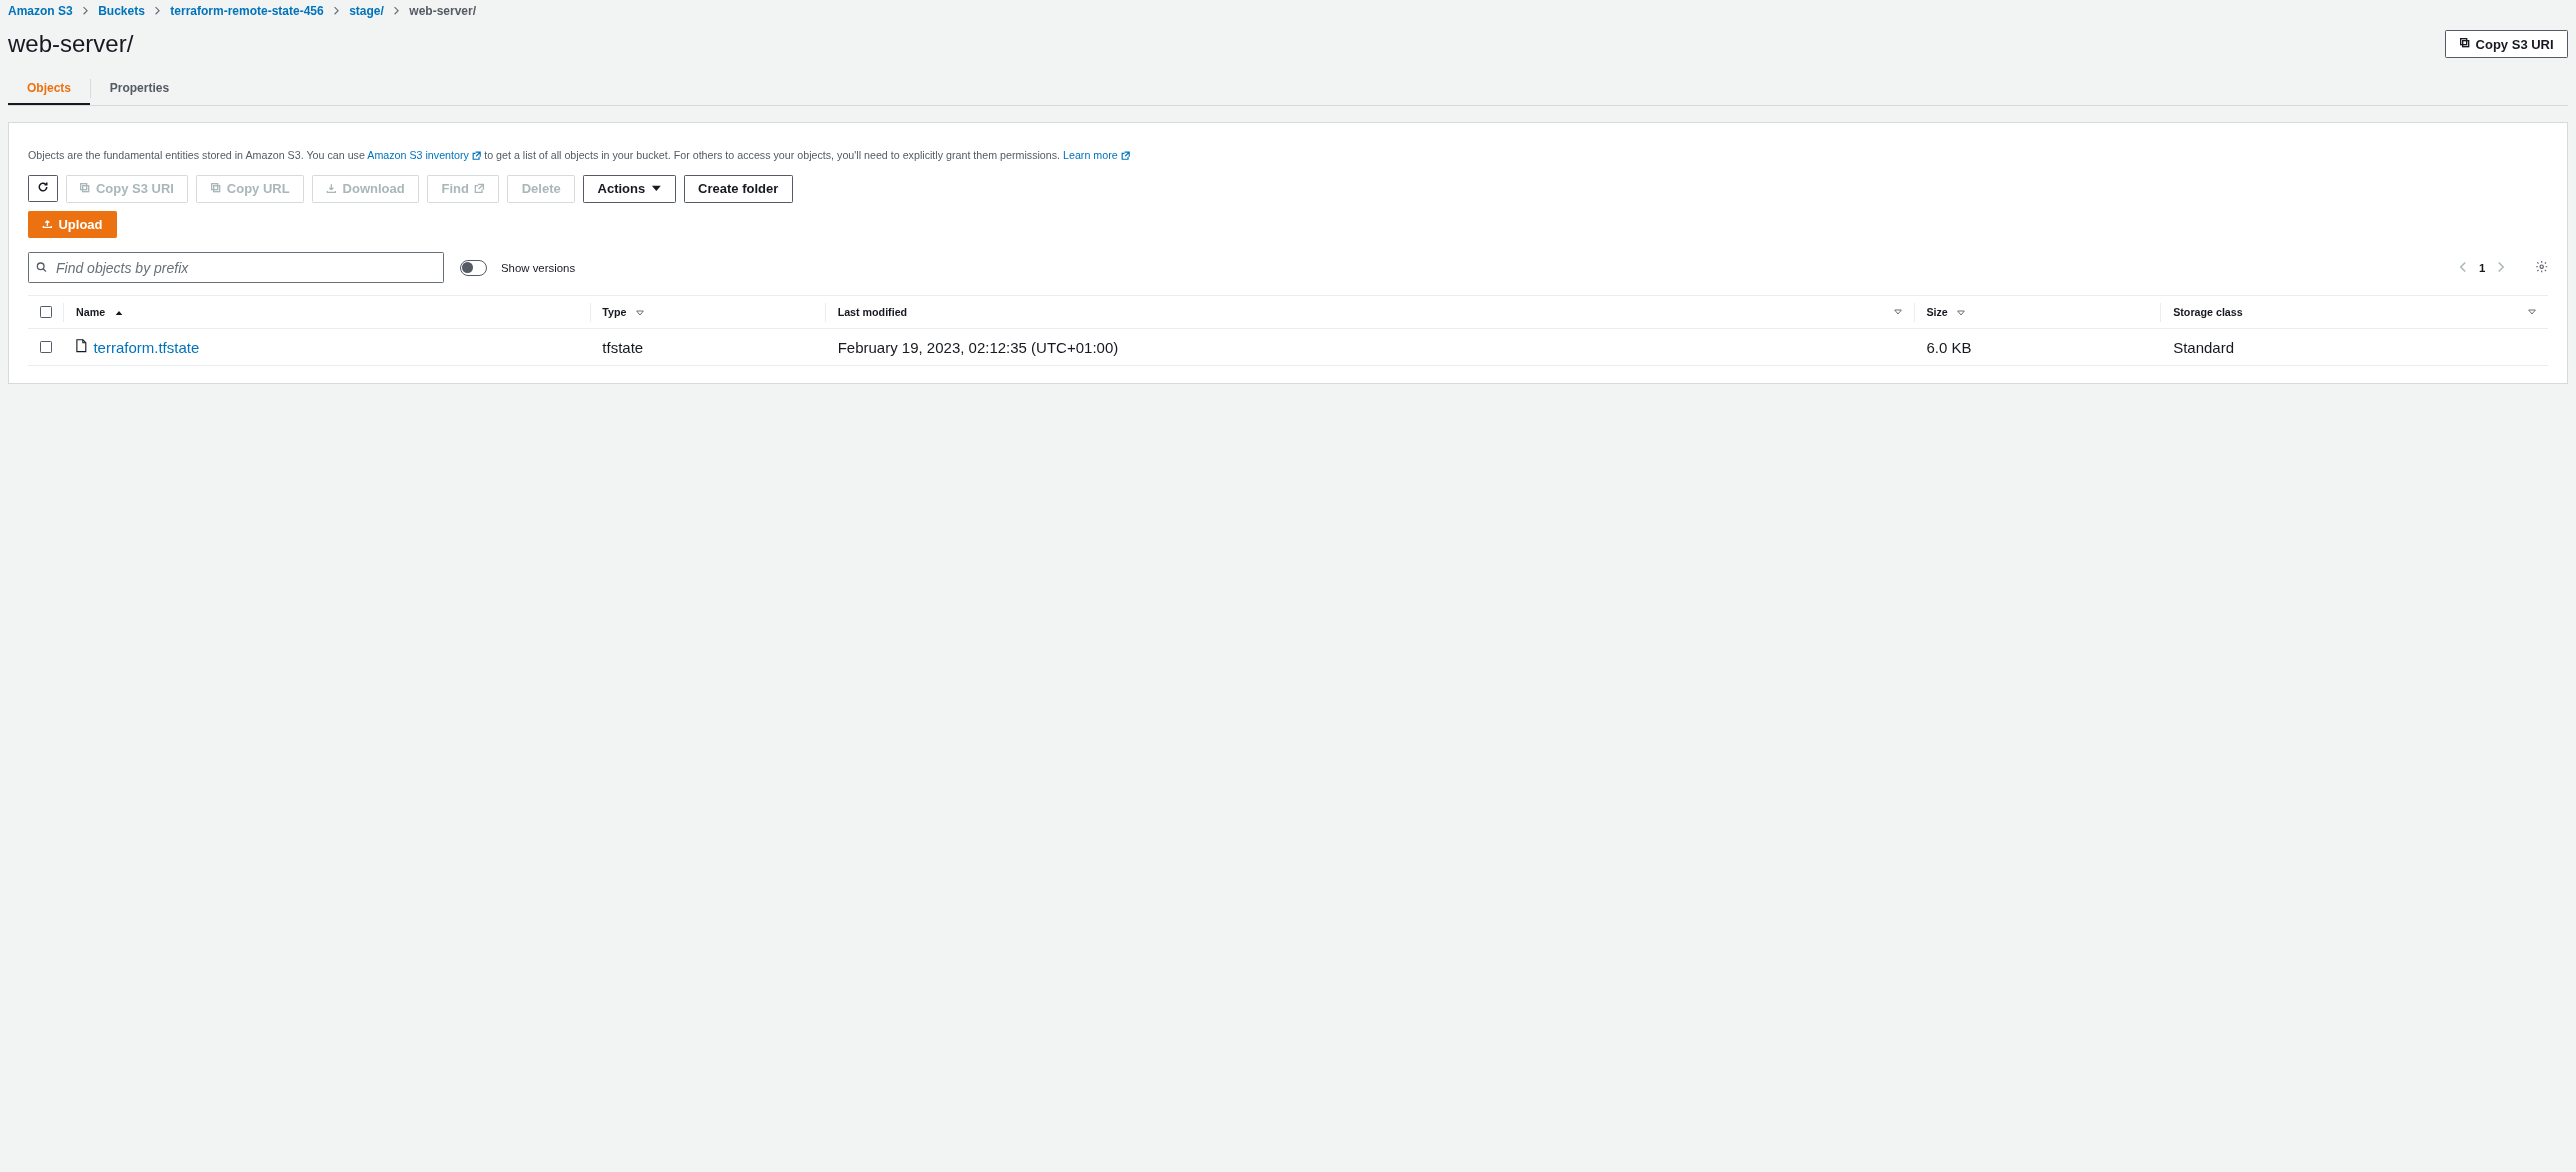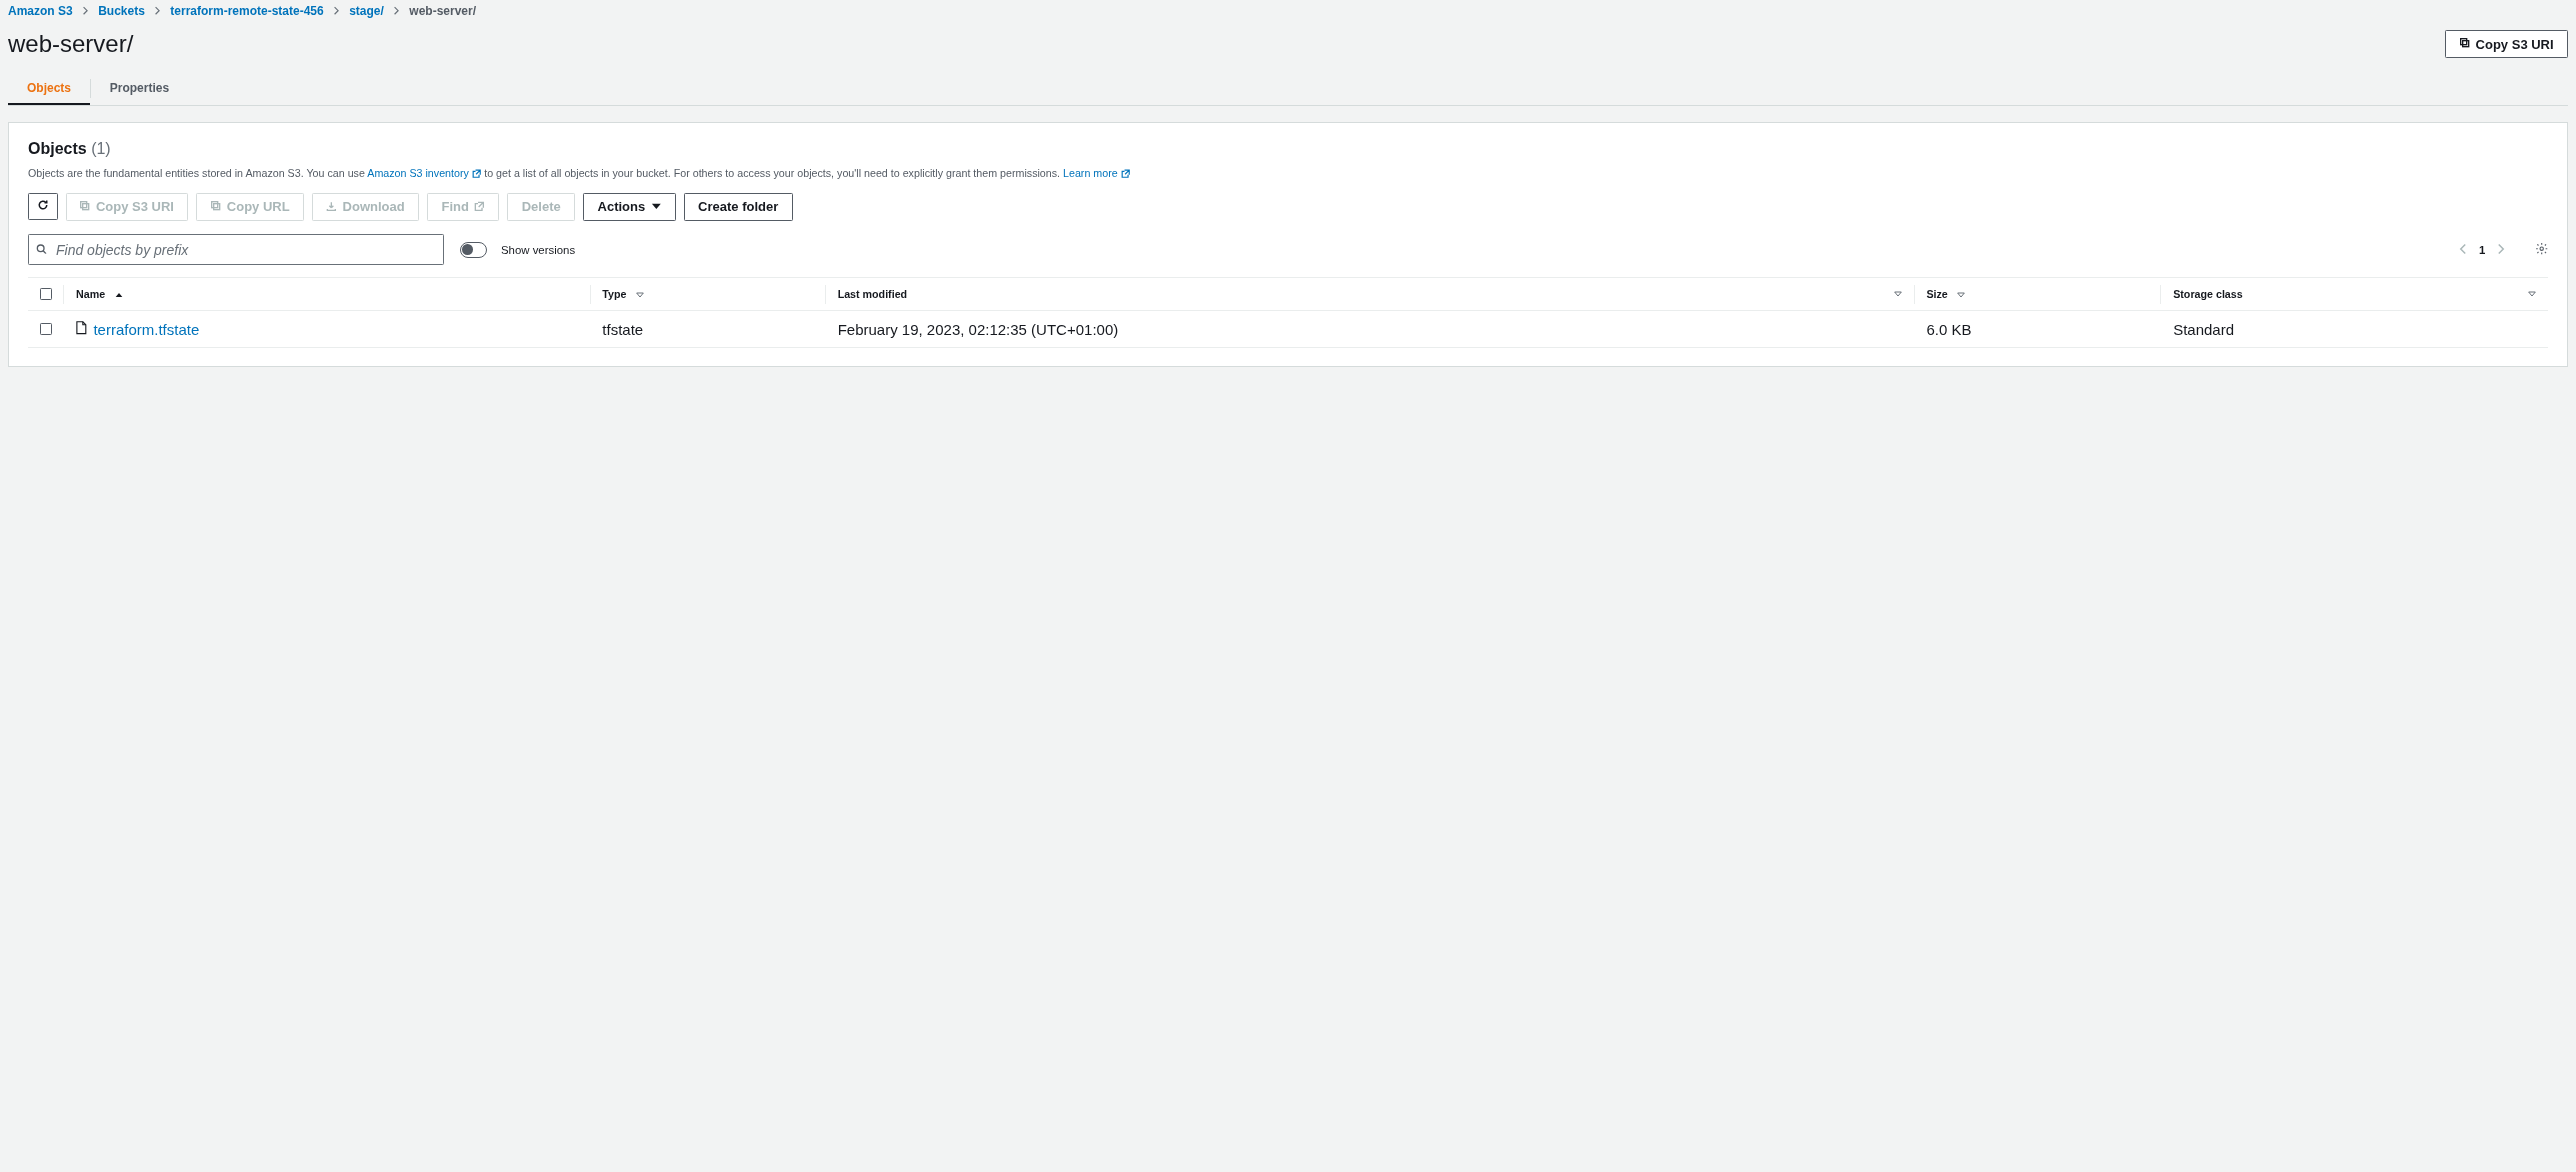--- a/index.html
+++ b/index.html
@@ -143,24 +143,20 @@
     </button>
   </div>
 
   <div class="tabs">
     <div class="tab active">Objects</div>
     <div class="tab-sep"></div>
     <div class="tab">Properties</div>
   </div>
 
   <div class="panel">
-    <div class="panel-title">
-      <span>Objects</span>
-      <span class="count">(1)</span>
-    </div>
     <p class="panel-desc">
       <span>Objects are the fundamental entities stored in Amazon S3. You can use </span>
       <a><span>Amazon S3 inventory</span>
         <span class="ext-icon">
           <svg width="9.4" height="9.4" viewBox="0 0 16 16">
               <path d="M6 2h8v8M14 2L7 9" stroke="#0073bb" stroke-width="2" fill="none"></path>
               <path d="M12 10v4H2V4h4" stroke="#0073bb" stroke-width="2" fill="none"></path>
             </svg>
         </span></a><span> to get a list of all objects in your bucket. For others to access your objects, you'll need to explicitly grant them permissions. </span>
       <a><span>Learn more</span>
@@ -222,20 +218,30 @@
       <button class="btn">
         <span>Actions</span>
         <span>
           <svg width="8" height="8" viewBox="0 0 12 12">
               <path d="M1 3l5 6 5-6z" fill="#16191f"></path>
             </svg>
         </span>
       </button>
       <button class="btn">
         <span>Create folder</span>
+      </button>
+    </div>
+    <div class="toolbar" style="margin-top:8px;">
+      <button class="btn btn-primary">
+        <span>
+          <svg viewBox="0 0 16 16" width="10.7" height="10.7">
+              <path d="M8 12V4m0 0L5 7m3-3l3 3M2 12v2h12v-2" stroke="#fff" stroke-width="2" fill="none"></path>
+            </svg>
+        </span>
+        <span>Upload</span>
       </button>
     </div>
 
     <div class="search-row">
       <div class="search-box">
         <span class="si">
           <svg width="10.7" height="10.7" viewBox="0 0 16 16">
               <circle cx="7" cy="7" r="5" stroke="#545b64" stroke-width="2" fill="none"></circle>
               <path d="M11 11l4 4" stroke="#545b64" stroke-width="2"></path>
             </svg>

